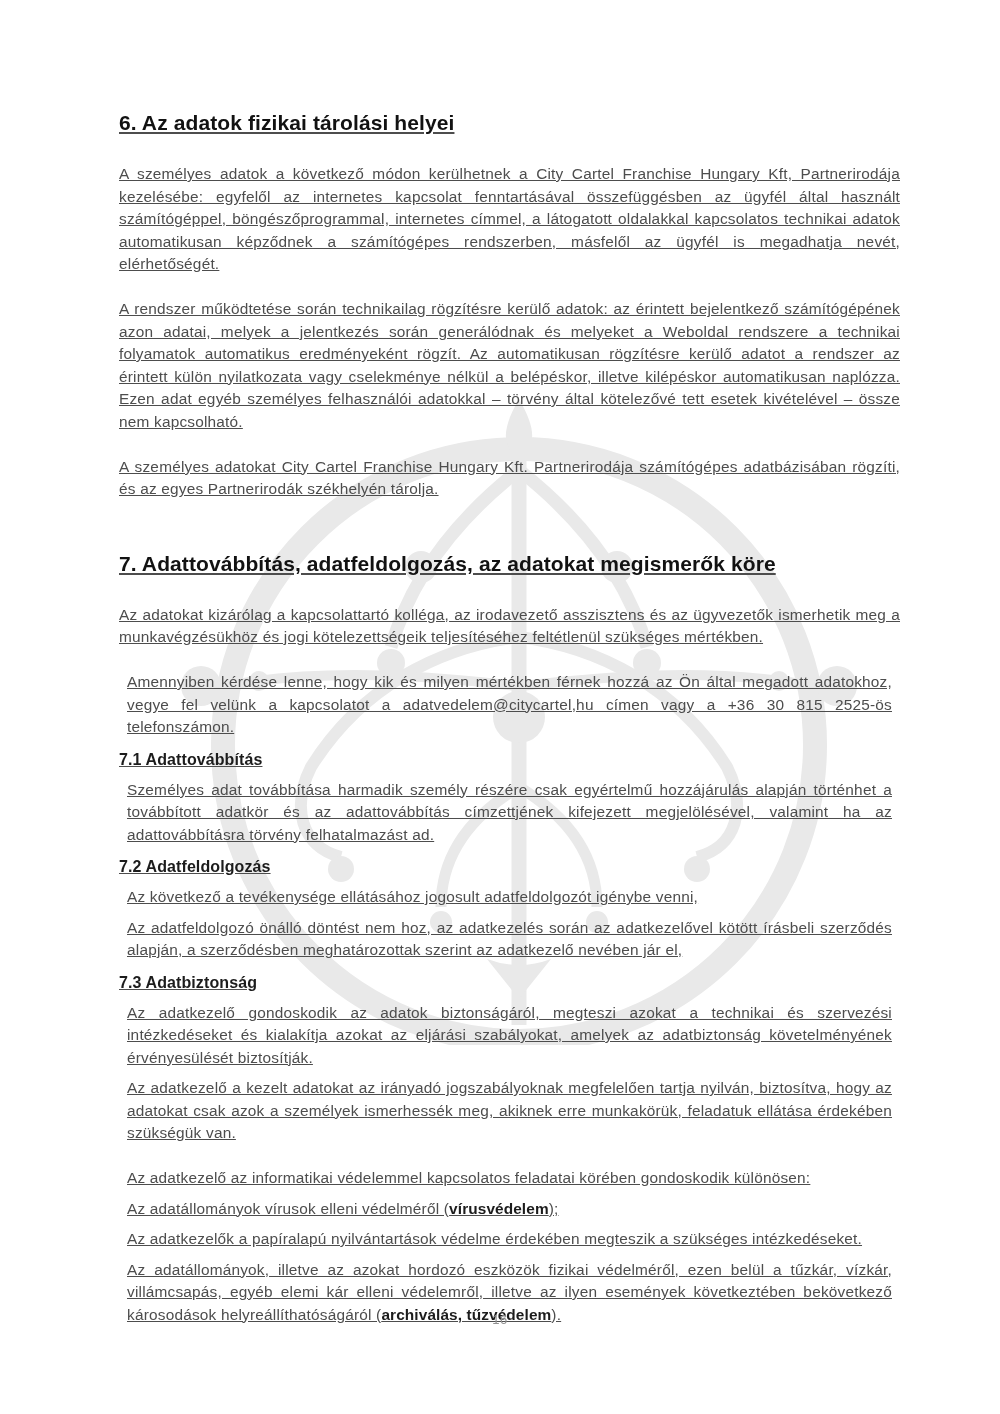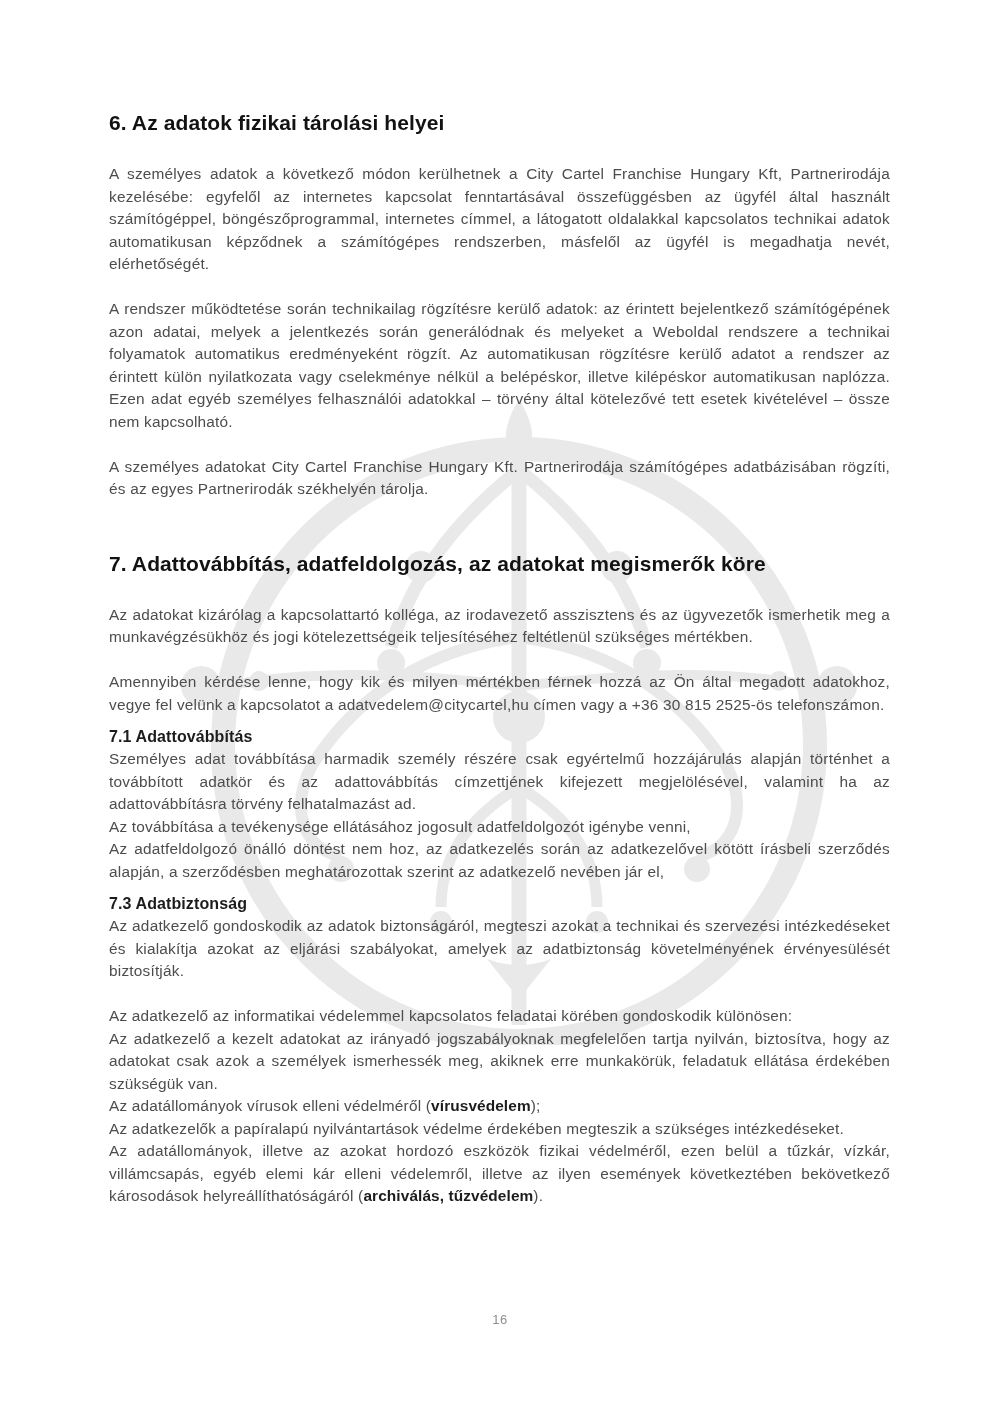--- a/index.html
+++ b/index.html
@@ -6,35 +6,36 @@
   body{
     width:1000px;height:1414px;position:relative;overflow:hidden;
     font-family:"Liberation Sans", sans-serif;
     -webkit-font-smoothing:antialiased;
   }
   .watermark{
     position:absolute;left:108px;top:385px;width:822px;height:660px;
     z-index:0;pointer-events:none;
   }
   .content{
-    position:absolute;left:109px;top:110px;width:781px;z-index:1;
+    position:absolute;left:119px;top:110px;width:781px;z-index:1;
     color:#4d4d4d;font-size:15.4px;line-height:22.5px;
     letter-spacing:0.2px;
+    text-decoration:underline;
   }
   h1{
     font-size:21px;line-height:26px;color:#121212;font-weight:800;
     letter-spacing:0.1px;margin:0 0 27px 0;
   }
   h1.h7{margin:50px 0 27px 0;}
   h2{
     font-size:16px;line-height:22px;color:#1c1c1c;font-weight:700;
     letter-spacing:0.1px;margin:10px 0 0 0;
   }
   p{margin:0 0 22.5px 0;text-align:justify;}
-  p.tight{margin:0;}
+  p.tight{margin:8px;}
   p.gap-top{margin-top:22.5px;}
   .b{font-weight:700;color:#1c1c1c;letter-spacing:0.1px;}
   .page-footer{
     position:absolute;left:0;top:1310px;width:1000px;text-align:center;z-index:1;
   }
   .page-num{font-size:13px;color:#8f8f8f;letter-spacing:0.5px;}
 </style>
 </head>
 <body>
 
@@ -79,28 +80,29 @@
   <p>A személyes adatokat City Cartel Franchise Hungary Kft. Partnerirodája számítógépes adatbázisában rögzíti, és az egyes Partnerirodák székhelyén tárolja.</p>
 
   <h1 class="h7">7. Adattovábbítás, adatfeldolgozás, az adatokat megismerők köre</h1>
 
   <p>Az adatokat kizárólag a kapcsolattartó kolléga, az irodavezető asszisztens és az ügyvezetők ismerhetik meg a munkavégzésükhöz és jogi kötelezettségeik teljesítéséhez feltétlenül szükséges mértékben.</p>
   <p class="tight">Amennyiben kérdése lenne, hogy kik és milyen mértékben férnek hozzá az Ön által megadott adatokhoz, vegye fel velünk a kapcsolatot a adatvedelem@citycartel,hu címen vagy a +36 30 815 2525-ös telefonszámon.</p>
 
   <h2>7.1 Adattovábbítás</h2>
   <p class="tight">Személyes adat továbbítása harmadik személy részére csak egyértelmű hozzájárulás alapján történhet a továbbított adatkör és az adattovábbítás címzettjének kifejezett megjelölésével, valamint ha az adattovábbításra törvény felhatalmazást ad.</p>
 
-  <p class="tight">Az továbbítása a tevékenysége ellátásához jogosult adatfeldolgozót igénybe venni,</p>
+  <h2>7.2 Adatfeldolgozás</h2>
+  <p class="tight">Az következő a tevékenysége ellátásához jogosult adatfeldolgozót igénybe venni,</p>
   <p class="tight">Az adatfeldolgozó önálló döntést nem hoz, az adatkezelés során az adatkezelővel kötött írásbeli szerződés alapján, a szerződésben meghatározottak szerint az adatkezelő nevében jár el,</p>
 
   <h2>7.3 Adatbiztonság</h2>
   <p class="tight">Az adatkezelő gondoskodik az adatok biztonságáról, megteszi azokat a technikai és szervezési intézkedéseket és kialakítja azokat az eljárási szabályokat, amelyek az adatbiztonság követelményének érvényesülését biztosítják.</p>
+  <p class="tight">Az adatkezelő a kezelt adatokat az irányadó jogszabályoknak megfelelően tartja nyilván, biztosítva, hogy az adatokat csak azok a személyek ismerhessék meg, akiknek erre munkakörük, feladatuk ellátása érdekében szükségük van.</p>
+
   <p class="tight gap-top">Az adatkezelő az informatikai védelemmel kapcsolatos feladatai körében gondoskodik különösen:</p>
-
-  <p class="tight">Az adatkezelő a kezelt adatokat az irányadó jogszabályoknak megfelelően tartja nyilván, biztosítva, hogy az adatokat csak azok a személyek ismerhessék meg, akiknek erre munkakörük, feladatuk ellátása érdekében szükségük van.</p>
   <p class="tight"><span>Az adatállományok vírusok elleni védelméről (</span><span class="b">vírusvédelem</span><span>);</span></p>
   <p class="tight">Az adatkezelők a papíralapú nyilvántartások védelme érdekében megteszik a szükséges intézkedéseket.</p>
   <p class="tight"><span>Az adatállományok, illetve az azokat hordozó eszközök fizikai védelméről, ezen belül a tűzkár, vízkár, villámcsapás, egyéb elemi kár elleni védelemről, illetve az ilyen események következtében bekövetkező károsodások helyreállíthatóságáról (</span><span class="b">archiválás, tűzvédelem</span><span>).</span></p>
 
 </main>
 
 <footer class="page-footer">
   <span class="page-num">16</span>
 </footer>
 

